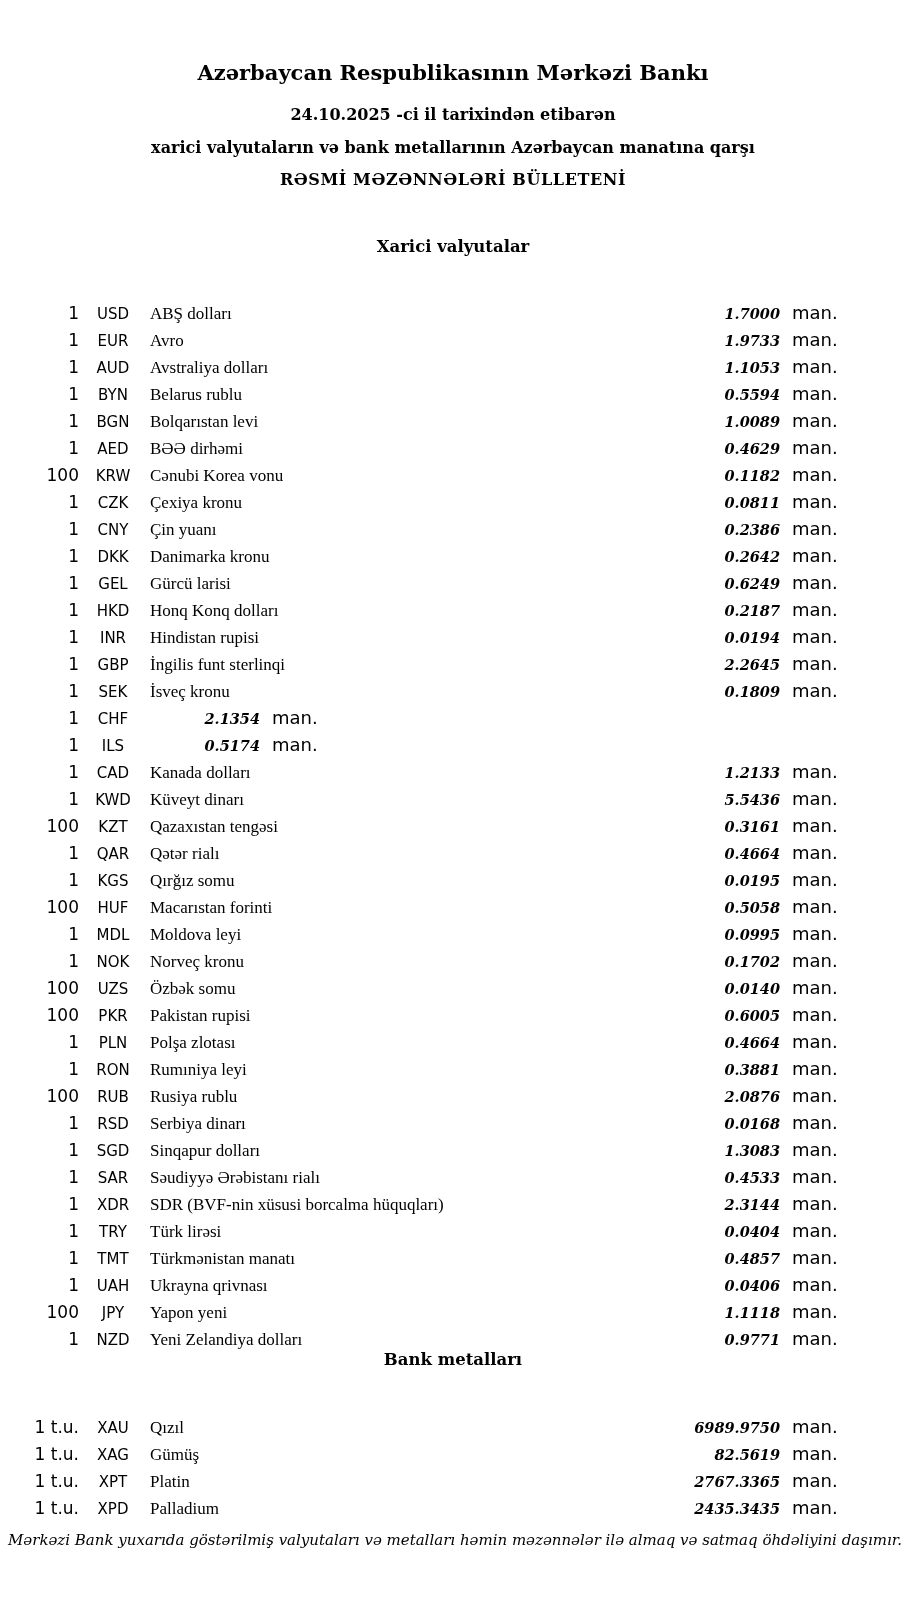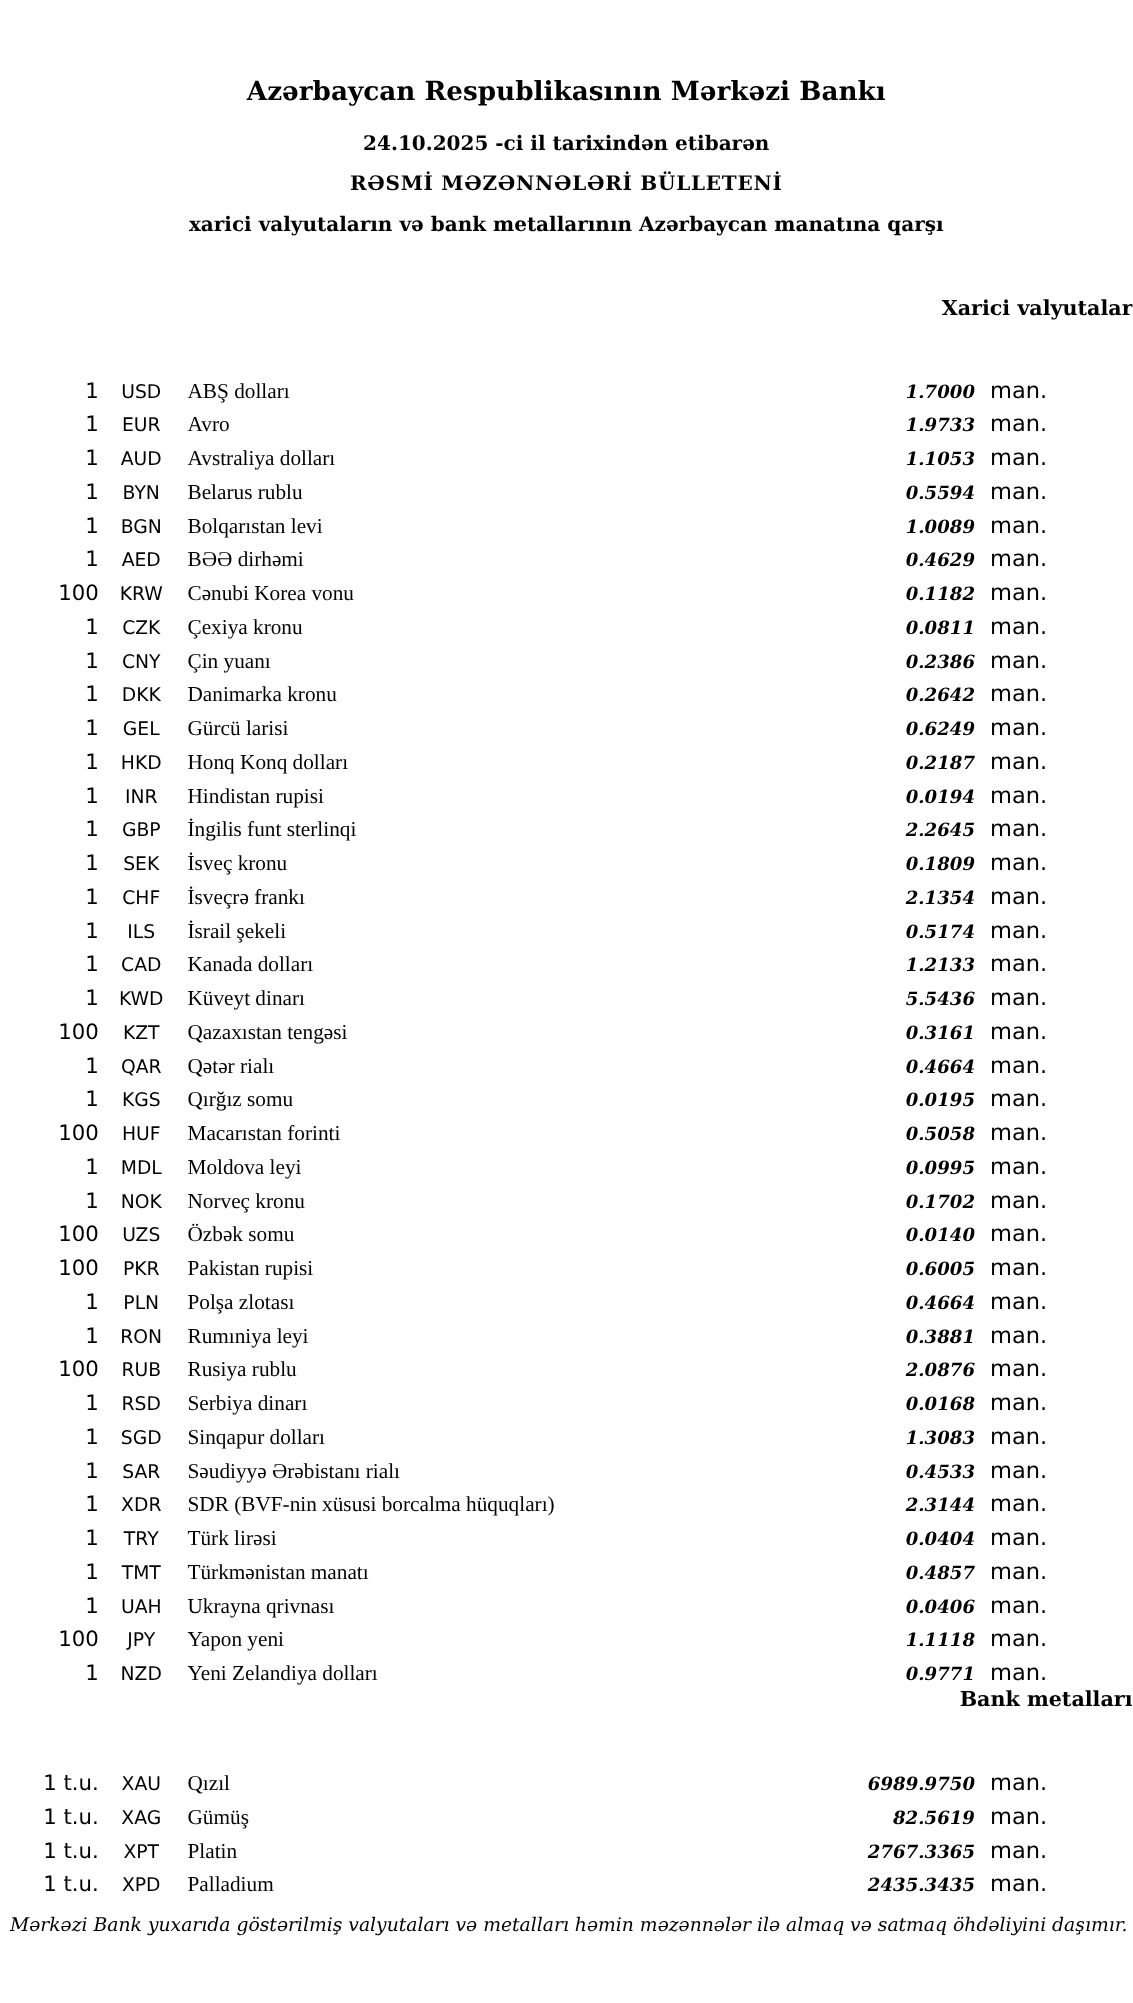--- a/index.html
+++ b/index.html
@@ -26,21 +26,21 @@
     text-align: center;
   }
   .date-line { margin-top: 20px; }
   .sub-line  { margin-top: 14px; }
   .bulletin-line { margin-top: 13px; letter-spacing: 0.6px; }
 
   .section-heading {
     font-family: "DejaVu Serif", serif;
     font-weight: bold;
     font-size: 16.5px;
-    text-align: right;
+    text-align: center;
   }
   .currencies-heading { margin-top: 48px; margin-bottom: 7px; }
   .metals-heading { margin-top: 34px; margin-bottom: 8px; }
 
   .rows { padding-right: 62px; }
 
   .rate-row {
     display: flex;
     align-items: baseline;
     height: 27px;
@@ -91,22 +91,22 @@
   }
 </style>
 </head>
 <body>
 
 <div class="page">
 
   <header>
     <h1 class="title">Azərbaycan Respublikasının Mərkəzi Bankı</h1>
     <p class="hline date-line">24.10.2025 -ci il tarixindən etibarən</p>
+    <p class="hline sub-line">xarici valyutaların və bank metallarının Azərbaycan manatına qarşı</p>
     <p class="hline bulletin-line">RƏSMİ MƏZƏNNƏLƏRİ BÜLLETENİ</p>
-    <p class="hline sub-line">xarici valyutaların və bank metallarının Azərbaycan manatına qarşı</p>
   </header>
 
   <h2 class="section-heading currencies-heading">Xarici valyutalar</h2>
   <div class="rows" id="currency-rows">
       <div class="rate-row">
         <span class="col-qty">1</span>
         <span class="col-code">USD</span>
         <span class="col-name">ABŞ dolları</span>
         <span class="col-rate">1.7000</span>
         <span class="col-unit">man.</span>
@@ -205,28 +205,26 @@
       <div class="rate-row">
         <span class="col-qty">1</span>
         <span class="col-code">SEK</span>
         <span class="col-name">İsveç kronu</span>
         <span class="col-rate">0.1809</span>
         <span class="col-unit">man.</span>
       </div>
       <div class="rate-row">
         <span class="col-qty">1</span>
         <span class="col-code">CHF</span>
-        <span class="col-name">İsveçrə frankı</span>
         <span class="col-rate">2.1354</span>
         <span class="col-unit">man.</span>
       </div>
       <div class="rate-row">
         <span class="col-qty">1</span>
         <span class="col-code">ILS</span>
-        <span class="col-name">İsrail şekeli</span>
         <span class="col-rate">0.5174</span>
         <span class="col-unit">man.</span>
       </div>
       <div class="rate-row">
         <span class="col-qty">1</span>
         <span class="col-code">CAD</span>
         <span class="col-name">Kanada dolları</span>
         <span class="col-rate">1.2133</span>
         <span class="col-unit">man.</span>
       </div>

